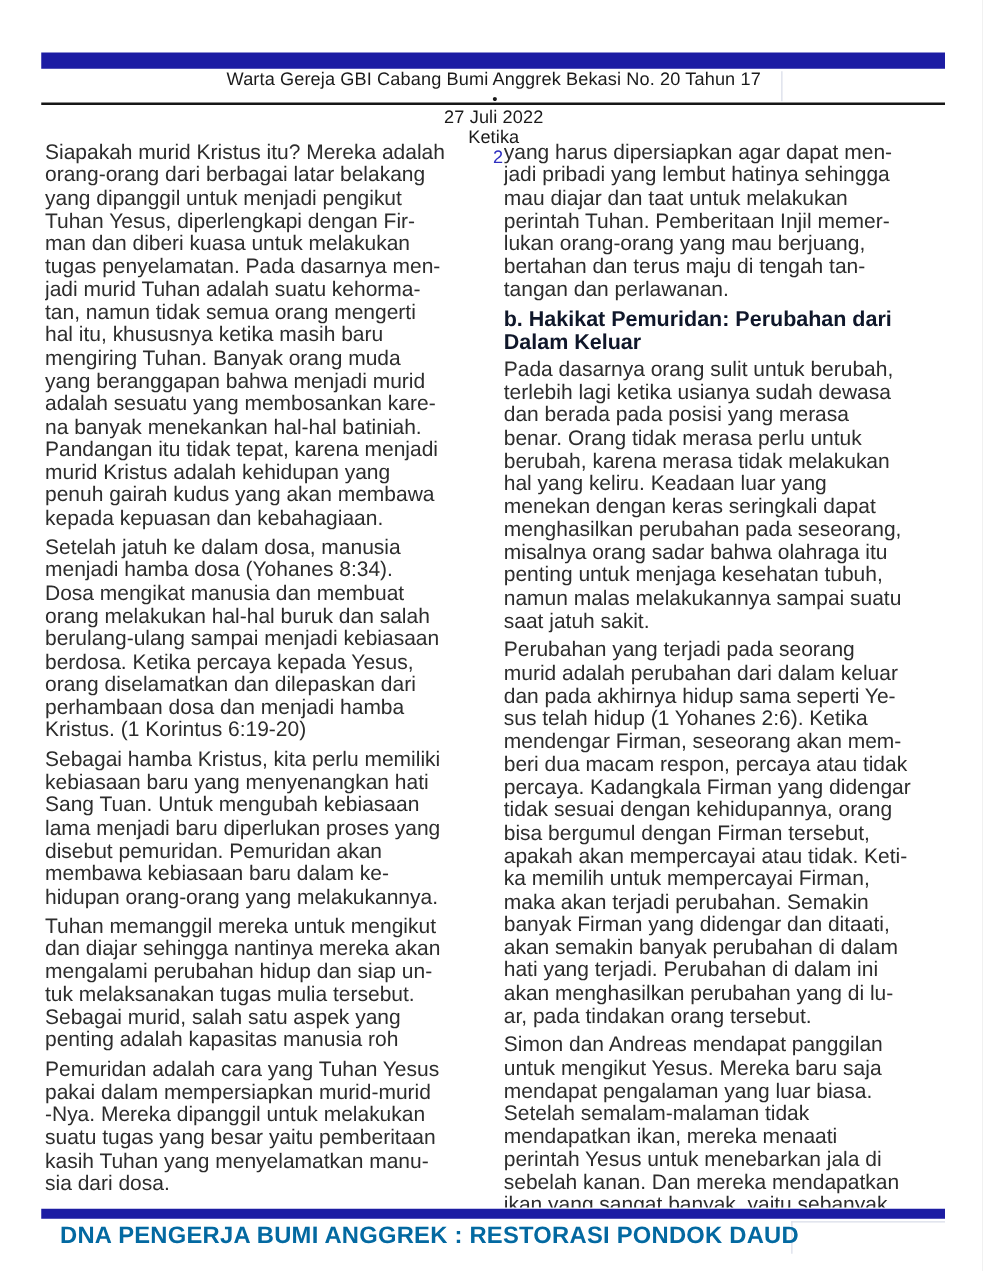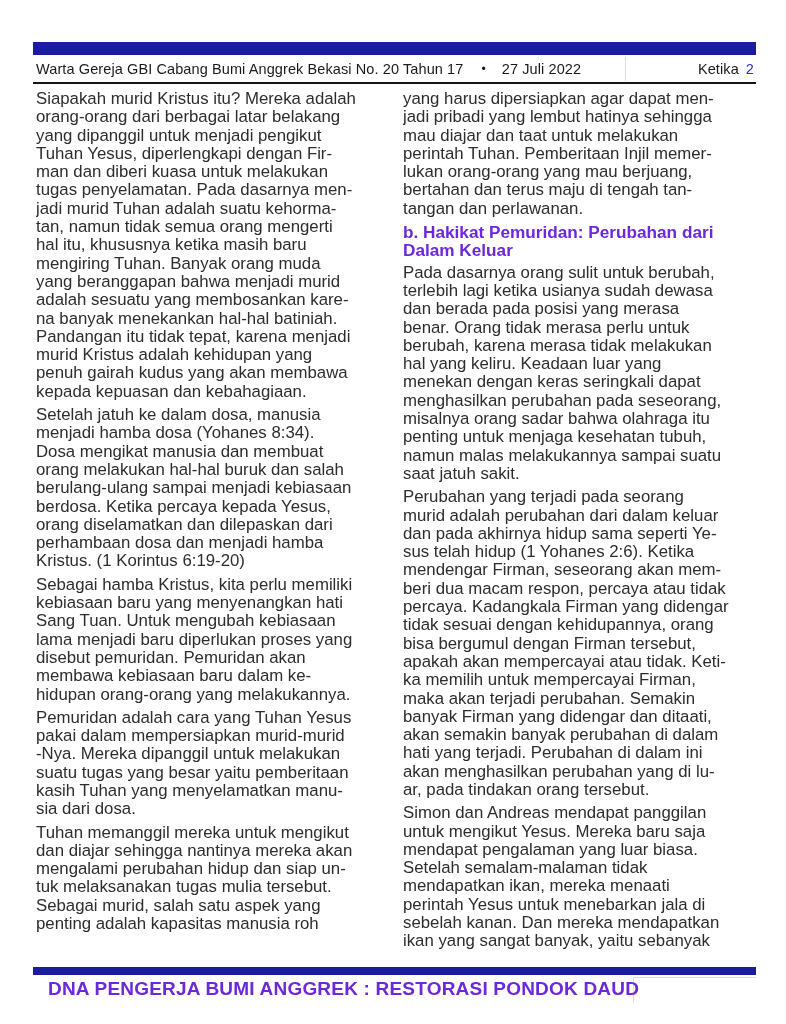--- a/index.html
+++ b/index.html
@@ -8,46 +8,46 @@
     background:#ffffff; overflow:hidden;
     font-family:"Liberation Sans", sans-serif;
   }
   .accent-bar { position:absolute; background:#1c1ca3; }
   .top-bar    { left:33px; top:42px; width:723px; height:13px; }
   .footer-bar { left:33px; top:967px; width:723px; height:8px; }
 
   .header {
     position:absolute; left:36px; top:56px; width:718px; height:26px;
     display:flex; align-items:center;
-    font-size:14.5px; color:#1a1a1a; letter-spacing:0.1px;
+    font-size:14.5px; color:#1a1a1a; letter-spacing:0.1px;flex-direction:column;
   }
   .header .bullet { margin:0 16px 0 18px; font-size:12px; }
   .header .spacer { flex:1; }
   .header .page-num { margin-left:7px; color:#2f2fc0; }
 
   .header-rule {
     position:absolute; left:33px; top:82px; width:723px; height:2px;
     background:#161616;
   }
 
   .columns {
     position:absolute; left:36px; top:90px; width:722px; height:876px;
     display:flex; gap:13px; overflow:hidden;
   }
   .col {
     width:354px; overflow:hidden; white-space:pre;
-    font-size:16.8px; line-height:18.3px; color:#2d2d2d;
+    font-size:16.8px; line-height:18.3px; color:#2d2d2d;margin-top:23px;
   }
   .para    { margin:0 0 5px 0; }
-  .subhead { margin:3px 0 4px 0; font-weight:bold; font-size:17.2px; color:#6d28d9; }
+  .subhead { margin:3px 0 4px 0; font-weight:bold; font-size:17.2px; color:#0f172a; }
   .bold    { font-weight:normal; }
 
   .footer-text {
     position:absolute; left:48px; top:978px;
-    font-size:19px; font-weight:bold; color:#6d28d9; letter-spacing:0.2px;
+    font-size:19px; font-weight:bold; color:#0369a1; letter-spacing:0.2px;
     white-space:pre;
   }
 
   .faint-line { position:absolute; background:#d9dde9; }
   .fl-header-v { left:625px; top:57px;  width:1px;   height:24px; }
   .fl-footer-h { left:633px; top:977px; width:123px; height:1px;  }
   .fl-footer-v { left:633px; top:977px; width:1px;   height:26px; }
 </style>
 </head>
 <body>
@@ -92,31 +92,31 @@
 berulang-ulang sampai menjadi kebiasaan
 berdosa. Ketika percaya kepada Yesus,
 orang diselamatkan dan dilepaskan dari
 perhambaan dosa dan menjadi hamba
 Kristus. (</span><span class="bold">1 Korintus 6:19-20</span><span>)</span></p><p class="para"><span>Sebagai hamba Kristus, kita perlu memiliki
 kebiasaan baru yang menyenangkan hati
 Sang Tuan. Untuk mengubah kebiasaan
 lama menjadi baru diperlukan proses yang
 disebut pemuridan. Pemuridan akan
 membawa kebiasaan baru dalam ke-
-hidupan orang-orang yang melakukannya.</span></p><p class="para"><span>Pemuridan adalah cara yang Tuhan Yesus
+hidupan orang-orang yang melakukannya.</span></p><p class="para"><span>Tuhan memanggil mereka untuk mengikut
+dan diajar sehingga nantinya mereka akan
+mengalami perubahan hidup dan siap un-
+tuk melaksanakan tugas mulia tersebut.
+Sebagai murid, salah satu aspek yang
+penting adalah kapasitas manusia roh</span></p><p class="para"><span>Pemuridan adalah cara yang Tuhan Yesus
 pakai dalam mempersiapkan murid-murid
 -Nya. Mereka dipanggil untuk melakukan
 suatu tugas yang besar yaitu pemberitaan
 kasih Tuhan yang menyelamatkan manu-
-sia dari dosa.</span></p><p class="para"><span>Tuhan memanggil mereka untuk mengikut
-dan diajar sehingga nantinya mereka akan
-mengalami perubahan hidup dan siap un-
-tuk melaksanakan tugas mulia tersebut.
-Sebagai murid, salah satu aspek yang
-penting adalah kapasitas manusia roh</span></p></div>
+sia dari dosa.</span></p></div>
     <div class="col" id="col-right"><p class="para"><span>yang harus dipersiapkan agar dapat men-
 jadi pribadi yang lembut hatinya sehingga
 mau diajar dan taat untuk melakukan
 perintah Tuhan. Pemberitaan Injil memer-
 lukan orang-orang yang mau berjuang,
 bertahan dan terus maju di tengah tan-
 tangan dan perlawanan.</span></p><h3 class="subhead"><span>b. Hakikat Pemuridan: Perubahan dari
 Dalam Keluar</span></h3><p class="para"><span>Pada dasarnya orang sulit untuk berubah,
 terlebih lagi ketika usianya sudah dewasa
 dan berada pada posisi yang merasa

